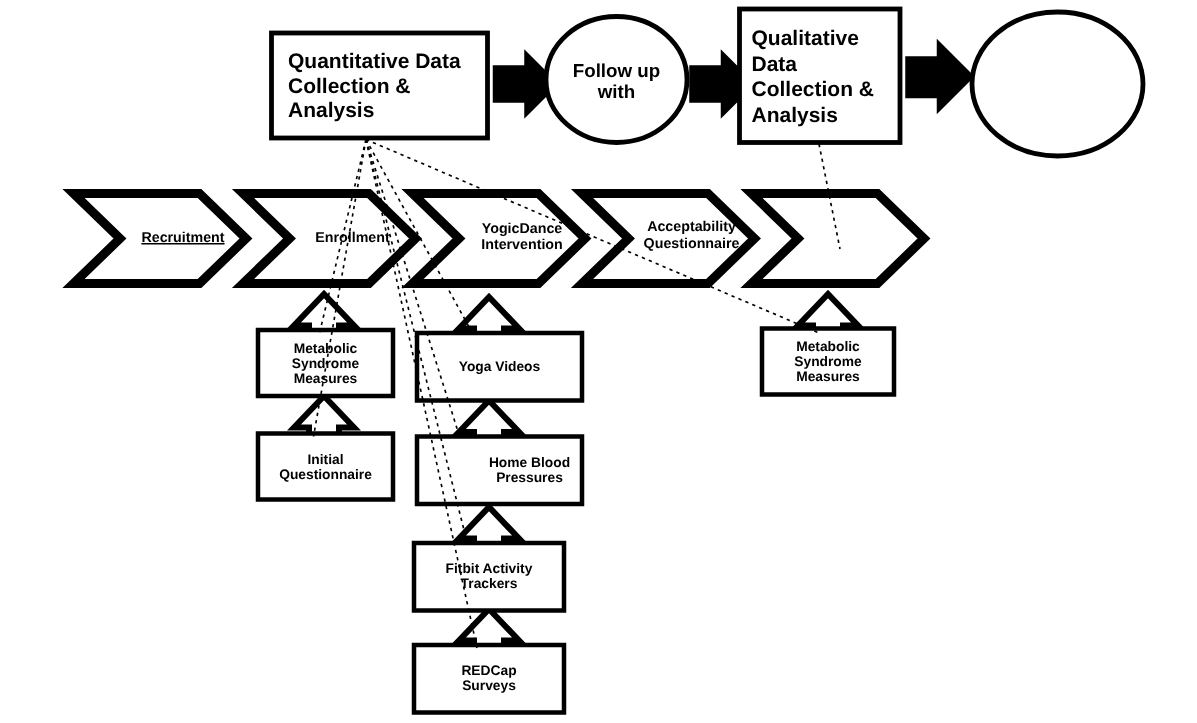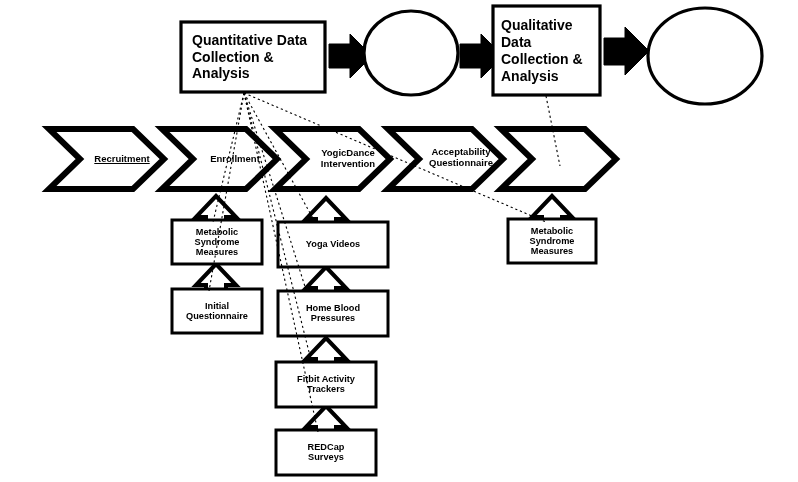--- a/index.html
+++ b/index.html
@@ -108,20 +108,22 @@
       <path class="dotted" d="M244,93 L318,432"></path>
       <path class="dotted" d="M244,93 L546,222"></path>
       <path class="dotted" d="M546,96 L560,166"></path>
     </g>
   </svg>
 
   <div class="lbl lbl-big left-align" style="left:192px; top:24px; width:135px; height:66px;">Quantitative Data
 Collection &amp;
 Analysis</div>
 
+  <div class="lbl lbl-med" style="left:369px; top:33px; width:84px; height:42px;">Follow up
+with</div>
 
   <div class="lbl lbl-big left-align" style="left:501px; top:10px; width:100px; height:82px;">Qualitative
 Data
 Collection &amp;
 Analysis</div>
 
 
   <div class="lbl lbl-chev" style="left:84px; top:147px; width:76px; height:24px;text-decoration:underline;">Recruitment</div>
   <div class="lbl lbl-chev" style="left:197px; top:147px; width:76px; height:24px;">Enrollment</div>
   <div class="lbl lbl-chev" style="left:307px; top:146px; width:82px; height:26px;">YogicDance
@@ -129,21 +131,21 @@
   <div class="lbl lbl-chev" style="left:420px; top:145px; width:82px; height:26px;">Acceptability
 Questionnaire</div>
 
   <div class="lbl lbl-small" style="left:174px; top:222px; width:86px; height:40px;">Metabolic
 Syndrome
 Measures</div>
   <div class="lbl lbl-small" style="left:174px; top:291px; width:86px; height:40px;">Initial
 Questionnaire</div>
 
   <div class="lbl lbl-small" style="left:280px; top:224px; width:106px; height:40px;text-align:center;">Yoga Videos</div>
-  <div class="lbl lbl-small" style="left:280px; top:293px; width:106px; height:40px;">Home Blood
+  <div class="lbl lbl-small" style="left:280px; top:293px; width:106px; height:40px;padding-left:20px;">Home Blood
 Pressures</div>
   <div class="lbl lbl-small" style="left:278px; top:364px; width:96px; height:40px;">Fitbit Activity
 Trackers</div>
   <div class="lbl lbl-small" style="left:278px; top:432px; width:96px; height:40px;">REDCap
 Surveys</div>
 
   <div class="lbl lbl-small" style="left:510px; top:221px; width:84px; height:40px;">Metabolic
 Syndrome
 Measures</div>
 

